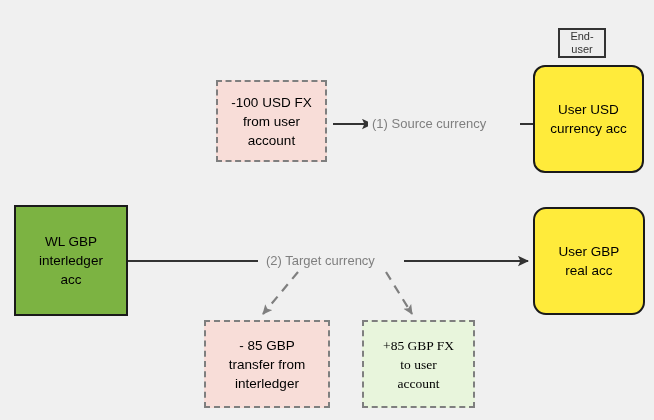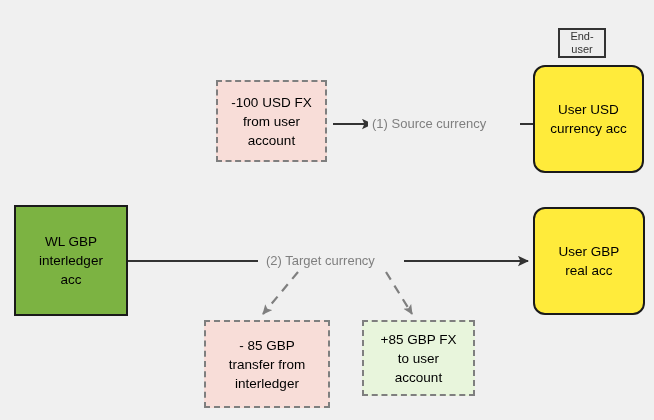--- a/index.html
+++ b/index.html
@@ -146,30 +146,30 @@
     <span class="node-text">User USD
 currency acc</span>
   </div>
 
   <div class="node acct-green" style="left:14px; top:205px; width:114px; height:111px;text-align:center;">
     <span class="node-text">WL GBP
 interledger
 acc</span>
   </div>
 
-  <div class="node acct-yellow" style="left:533px; top:207px; width:112px; height:108px;">
+  <div class="node acct-yellow" style="left:533px; top:207px; width:112px; height:108px;border-radius:13px;">
     <span class="node-text">User GBP
 real acc</span>
   </div>
 
   <div class="node note-pink" style="left:204px; top:320px; width:126px; height:88px;">
     <span class="node-text">- 85 GBP
 transfer from
 interledger</span>
   </div>
 
-  <div class="node note-green" style="left:362px; top:320px; width:113px; height:76px;">
+  <div class="node note-green" style="left:362px; top:320px; width:113px; height:88px;font-family:Liberation Serif, serif;">
     <span class="node-text">+85 GBP FX
 to user
 account</span>
   </div>
 
 </div>
 
 </body></html>

